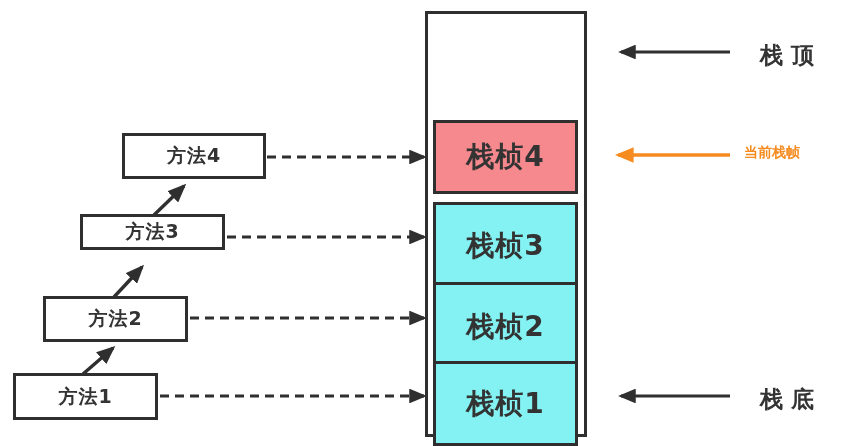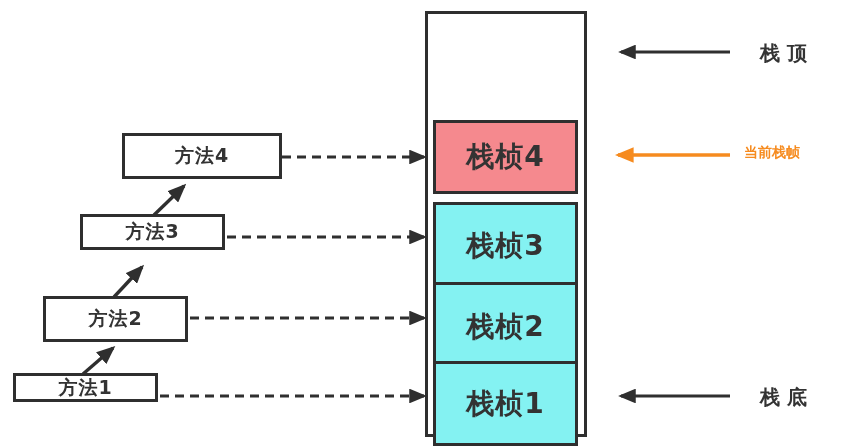--- a/index.html
+++ b/index.html
@@ -62,21 +62,21 @@
     letter-spacing: 1px;
   }
   .frame.current { background: var(--current-frame-fill, #f5898e); }
   .frame-4 { top: 120px; height: 74px; }
   .frame-3 { top: 202px; height: 88px; }
   .frame-2 { top: 282px; height: 89px; }
   .frame-1 { top: 361px; height: 85px; }
 
   .side-label {
     position: absolute;
-    font-size: 20px;
+    font-size: 23px;
     font-weight: 700;
     color: var(--text, #333333);
     white-space: nowrap;
   }
   .side-label.orange {
     color: var(--accent-orange, #f68b1f);
     font-size: 14px;
   }
   .watermark {
     position: absolute;
@@ -108,30 +108,30 @@
 
     <line class="ln" x1="83" y1="374" x2="113" y2="348" stroke-width="3.4" marker-end="url(#mk-dark)"></line>
     <line class="ln" x1="114" y1="297" x2="142" y2="267" stroke-width="3.4" marker-end="url(#mk-dark)"></line>
     <line class="ln" x1="154" y1="215" x2="184" y2="186" stroke-width="3.4" marker-end="url(#mk-dark)"></line>
 
     <line class="ln" x1="730" y1="52" x2="621" y2="52" stroke-width="3.2" marker-end="url(#mk-dark)"></line>
     <line class="ln-orange" x1="730" y1="155" x2="618" y2="155" stroke-width="3.4" marker-end="url(#mk-orange)"></line>
     <line class="ln" x1="730" y1="396" x2="621" y2="396" stroke-width="3.2" marker-end="url(#mk-dark)"></line>
   </svg>
 
-  <div class="method-box" style="left:122px; top:133px; width:160px; height:46px;">
+  <div class="method-box" style="left:122px; top:133px; width:144px; height:46px;">
     <span>方法4</span>
   </div>
   <div class="method-box" style="left:80px; top:214px; width:145px; height:36px;">
     <span>方法3</span>
   </div>
   <div class="method-box" style="left:43px; top:296px; width:145px; height:46px;">
     <span>方法2</span>
   </div>
-  <div class="method-box" style="left:13px; top:373px; width:145px; height:29px;">
+  <div class="method-box" style="left:13px; top:373px; width:145px; height:47px;">
     <span>方法1</span>
   </div>
 
   <div class="stack-container"></div>
 
   <div class="frame frame-4 current">
     <span>栈桢4</span>
   </div>
   <div class="frame frame-3">
     <span>栈桢3</span>

